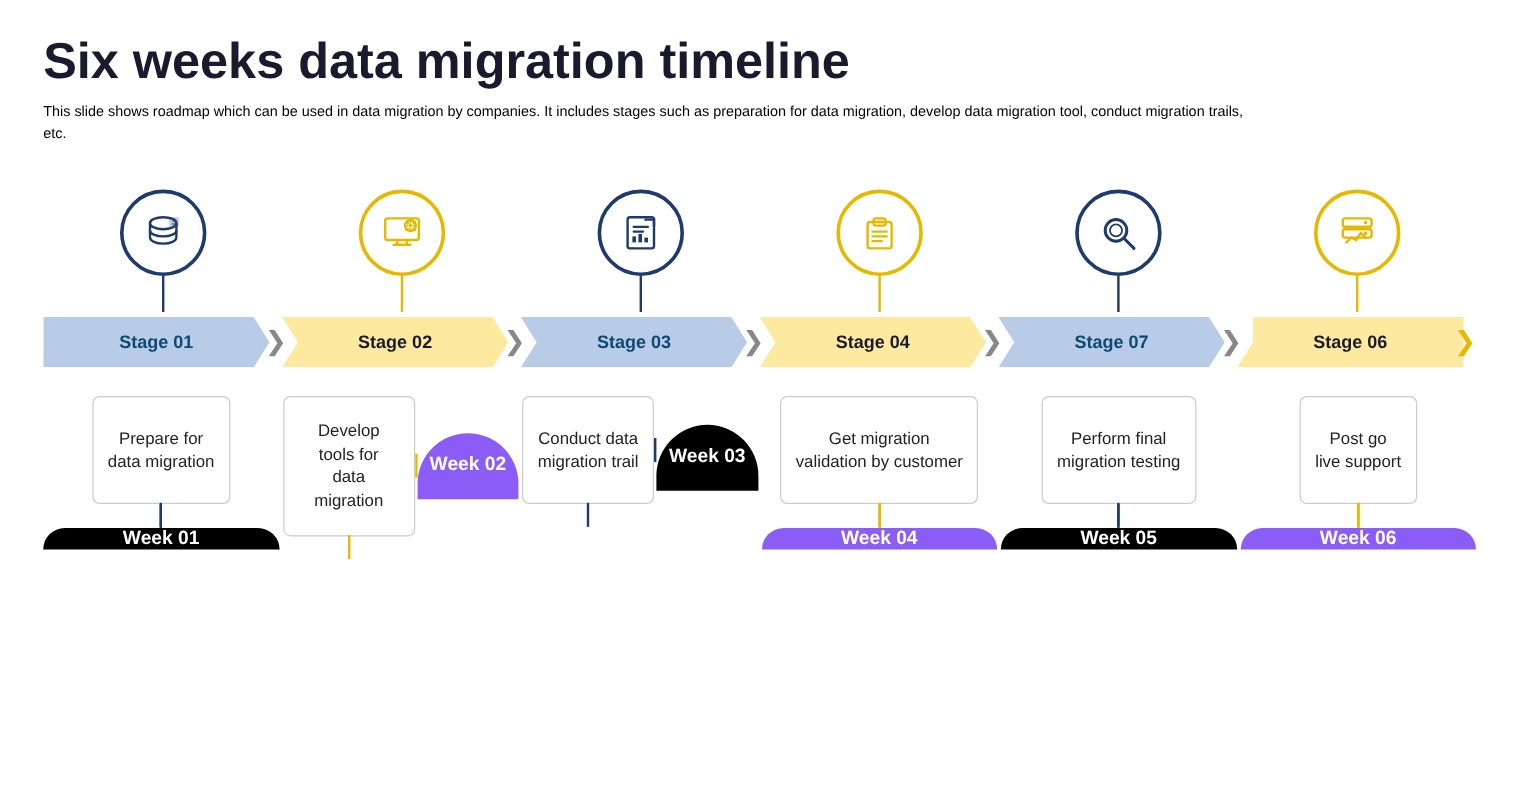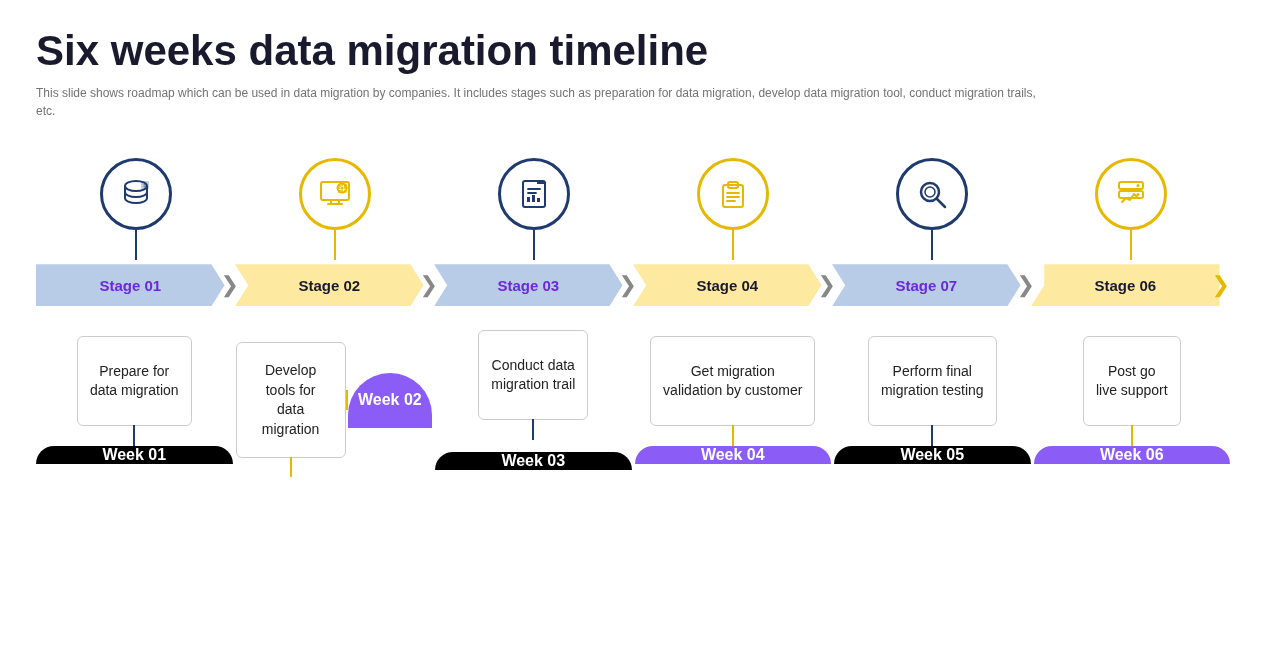--- a/index.html
+++ b/index.html
@@ -19,21 +19,21 @@
     }
     .title {
       font-size: 42px;
       font-weight: 700;
       color: #1a1a2e;
       margin-bottom: 10px;
       line-height: 1.1;
     }
     .subtitle {
       font-size: 12px;
-      color: #737373;
+      color: #000000;
       max-width: 1020px;
       line-height: 1.5;
       margin-bottom: 30px;
     }
     .timeline-container {
       display: flex;
       flex-direction: column;
       gap: 0;
       width: 100%;
     }
@@ -97,21 +97,21 @@
       font-size: 15px;
       font-weight: 600;
       position: relative;
       clip-path: polygon(0% 0%, 93% 0%, 100% 50%, 93% 100%, 0% 100%, 7% 50%);
     }
     .stage-pill:first-child {
       clip-path: polygon(0% 0%, 93% 0%, 100% 50%, 93% 100%, 0% 100%);
     }
     .stage-pill.blue-pill {
       background: #b8cce8;
-      color: #6d28d9;
+      color: #0c4a6e;
     }
     .stage-pill.yellow-pill {
       background: #fdeaa0;
       color: #1a1a2e;
     }
     .desc-box {
       flex: 1;
       border: 1.5px solid #ccc;
       border-radius: 6px;
       padding: 18px 12px;
@@ -261,21 +261,21 @@
       <div class="stage-pill blue-pill">
         <span>Stage 07</span>
       </div>
       <div style="color:#888;font-size:22px;margin:0 -4px;z-index:3;flex-shrink:0;">❯</div>
       <div class="stage-pill yellow-pill" style="clip-path: polygon(7% 0%, 100% 0%, 100% 100%, 0% 100%, 7% 50%);">
         <span>Stage 06</span>
       </div>
       <div style="color:#e6b800;font-size:22px;margin-left:-8px;z-index:3;flex-shrink:0;">❯</div>
     </div>
 
-    <div style="display:flex; gap:3px; margin-top:20px; align-items:center;">
+    <div style="display:flex; gap:3px; margin-top:20px; align-items:flex-start;">
 
       <div style="flex:1; display:flex; flex-direction:column; align-items:center;">
         <div class="desc-box">
           <span style="white-space:pre-line;">Prepare for
 data migration</span>
           <div class="desc-line blue"></div>
         </div>
         <div style="width:2px; height:20px; background:#1e3a6e;"></div>
         <div class="week-badge blue" style="width:100%;">
           <span>Week 01</span>
@@ -287,21 +287,21 @@
           <span style="white-space:pre-line;">Develop tools for
 data migration</span>
           <div class="desc-line yellow"></div>
         </div>
         <div style="width:2px; height:20px; background:#e6b800;"></div>
         <div class="week-badge yellow" style="width:100%;">
           <span>Week 02</span>
         </div>
       </div>
 
-      <div style="flex:1; display:flex; flex-direction:column; align-items:center;">
+      <div style="flex:1; display:flex; flex-direction:row; align-items:center;">
         <div class="desc-box">
           <span style="white-space:pre-line;">Conduct data
 migration trail</span>
           <div class="desc-line blue"></div>
         </div>
         <div style="width:2px; height:20px; background:#1e3a6e;"></div>
         <div class="week-badge blue" style="width:100%;margin-top:12px;">
           <span>Week 03</span>
         </div>
       </div>

